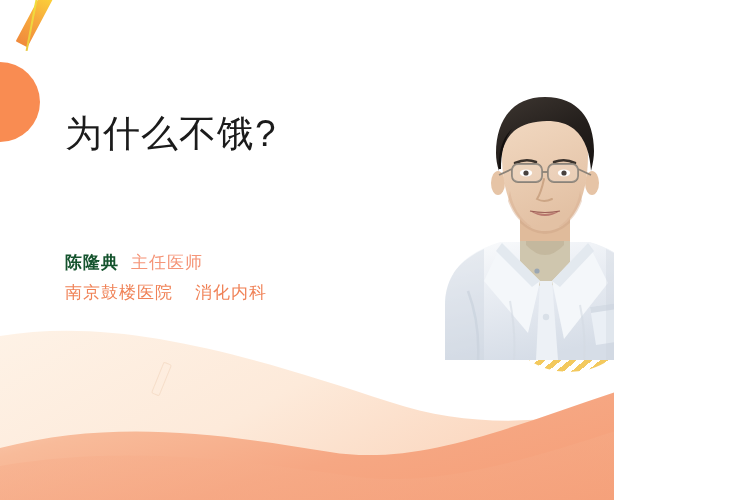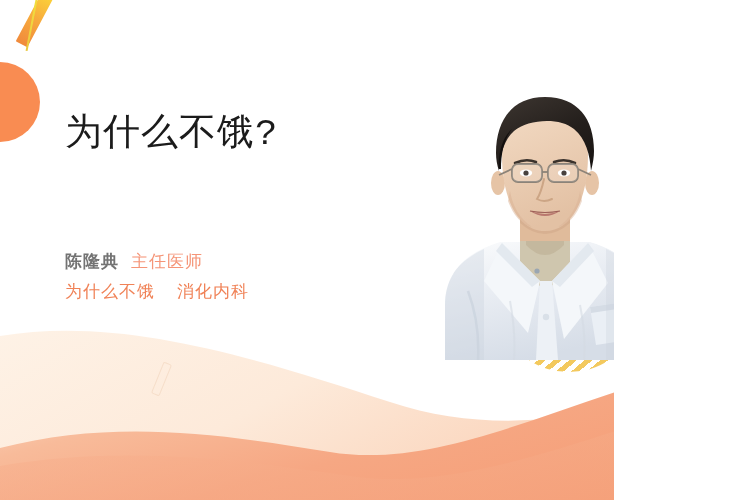--- a/index.html
+++ b/index.html
@@ -11,21 +11,20 @@
   body {
     font-family: "Liberation Sans", "DejaVu Sans", sans-serif;
   }
 
   #cover {
     position: relative;
     width: 614px;
     height: 500px;
     overflow: hidden;
     background: #ffffff;
-    font-family: Liberation Mono, monospace;
   }
 
   
   .bg-layer {
     position: absolute;
     inset: 0;
     width: 750px;
     height: 500px;
     pointer-events: none;
   }
@@ -142,21 +141,21 @@
     left: 65px;
     top: 248px;
     width: 400px;
   }
   .byline-row {
     font-size: 17px;
     line-height: 30px;
     white-space: nowrap;
   }
   .doc-name {
-    color: #737373;
+    color: #14532d;
     font-weight: bold;
     letter-spacing: 1px;
   }
   .doc-title {
     color: #F59578;
     font-weight: normal;
     letter-spacing: 1px;
     margin-left: 12px;
   }
   .hospital {
@@ -325,17 +324,17 @@
 
   <div class="text-block">
     <h1 class="title">为什么不饿?</h1>
   </div>
 
   <div class="byline">
     <div class="byline-row">
       <span class="doc-name">陈隆典</span><span class="doc-title">主任医师</span>
     </div>
     <div class="byline-row">
-      <span class="hospital">为什么不饿</span><span class="department">消化内科</span>
+      <span class="hospital">南京鼓楼医院</span><span class="department">消化内科</span>
     </div>
   </div>
 
 </div>
 
 </body></html>

